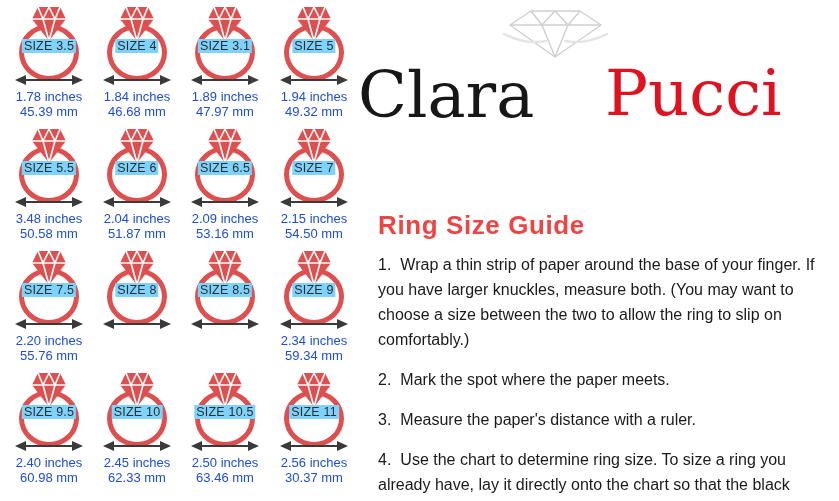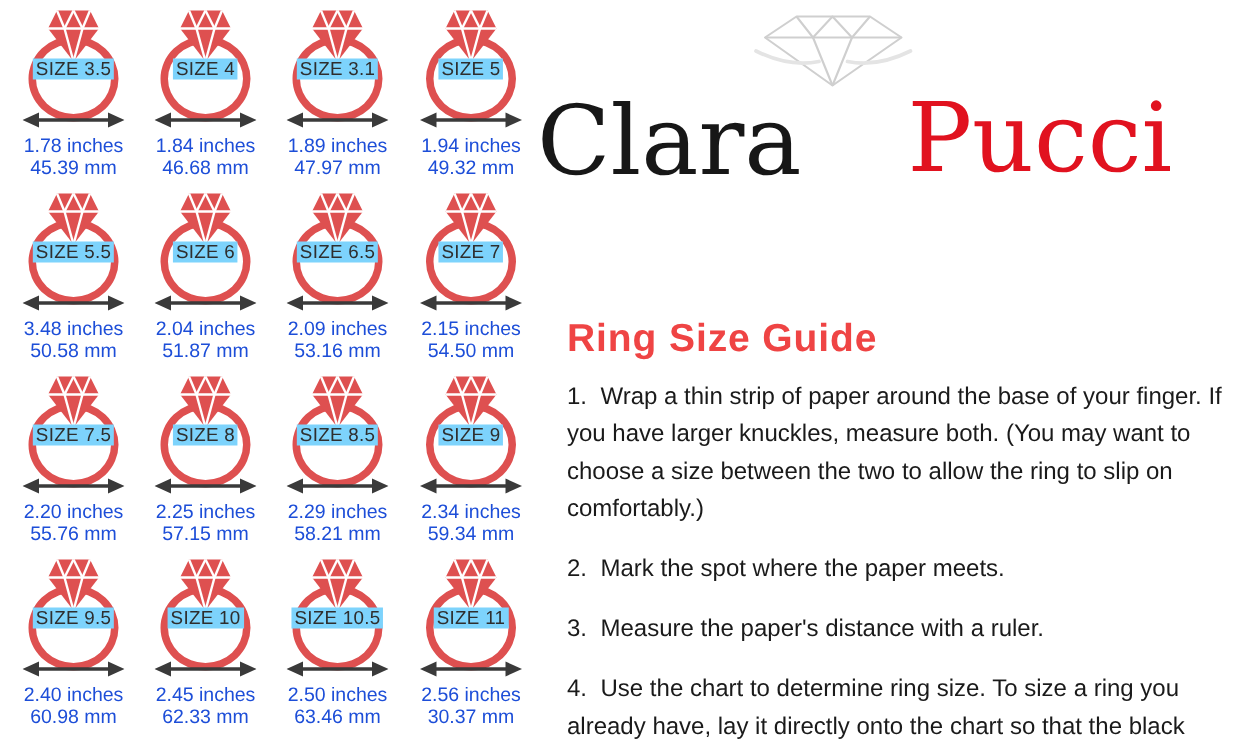--- a/index.html
+++ b/index.html
@@ -287,24 +287,20 @@
         <path d="M25,13 L19,35"></path>
       </g>
     </svg>
     <div class="circle"></div>
     <div class="size-label">SIZE 8</div>
     <svg class="arrow" width="68" height="14" viewBox="0 0 68 14">
       <line x1="8" y1="7" x2="60" y2="7" stroke="#3a3a3a" stroke-width="2.2"></line>
       <polygon points="0,7 11,2 11,12" fill="#3a3a3a"></polygon>
       <polygon points="68,7 57,2 57,12" fill="#3a3a3a"></polygon>
     </svg>
-    <div class="meas">
-      <div>2.25 inches</div>
-      <div>57.15 mm</div>
-    </div>
   </div>
 
   <div class="cell" style="left: 181px; top: 250px;">
     <svg class="diamond" width="38" height="36" viewBox="0 0 38 36">
       <polygon points="19,35 2,13 8,1 30,1 36,13" fill="#de5050"></polygon>
       <g stroke="#ffffff" stroke-width="1.6" fill="none">
         <path d="M2,13 L36,13"></path>
         <path d="M8,1 L13,13"></path>
         <path d="M30,1 L25,13"></path>
         <path d="M13,13 L19,1"></path>
@@ -313,24 +309,20 @@
         <path d="M25,13 L19,35"></path>
       </g>
     </svg>
     <div class="circle"></div>
     <div class="size-label">SIZE 8.5</div>
     <svg class="arrow" width="68" height="14" viewBox="0 0 68 14">
       <line x1="8" y1="7" x2="60" y2="7" stroke="#3a3a3a" stroke-width="2.2"></line>
       <polygon points="0,7 11,2 11,12" fill="#3a3a3a"></polygon>
       <polygon points="68,7 57,2 57,12" fill="#3a3a3a"></polygon>
     </svg>
-    <div class="meas">
-      <div>2.29 inches</div>
-      <div>58.21 mm</div>
-    </div>
   </div>
 
   <div class="cell" style="left: 270px; top: 250px;">
     <svg class="diamond" width="38" height="36" viewBox="0 0 38 36">
       <polygon points="19,35 2,13 8,1 30,1 36,13" fill="#de5050"></polygon>
       <g stroke="#ffffff" stroke-width="1.6" fill="none">
         <path d="M2,13 L36,13"></path>
         <path d="M8,1 L13,13"></path>
         <path d="M30,1 L25,13"></path>
         <path d="M13,13 L19,1"></path>

